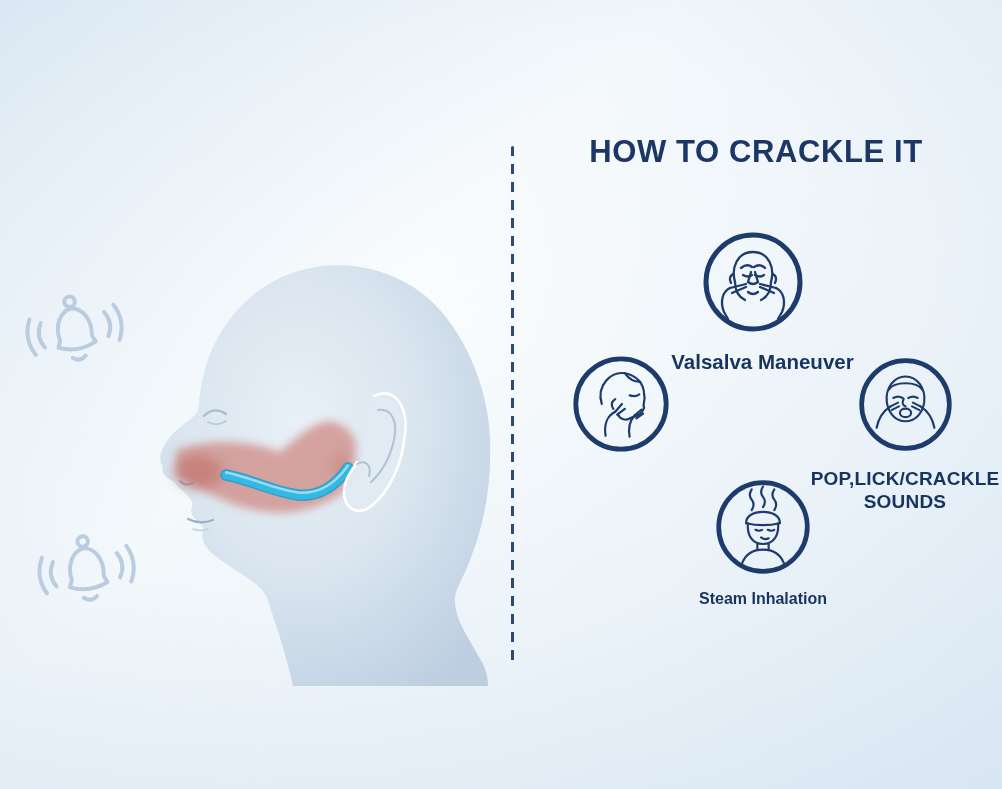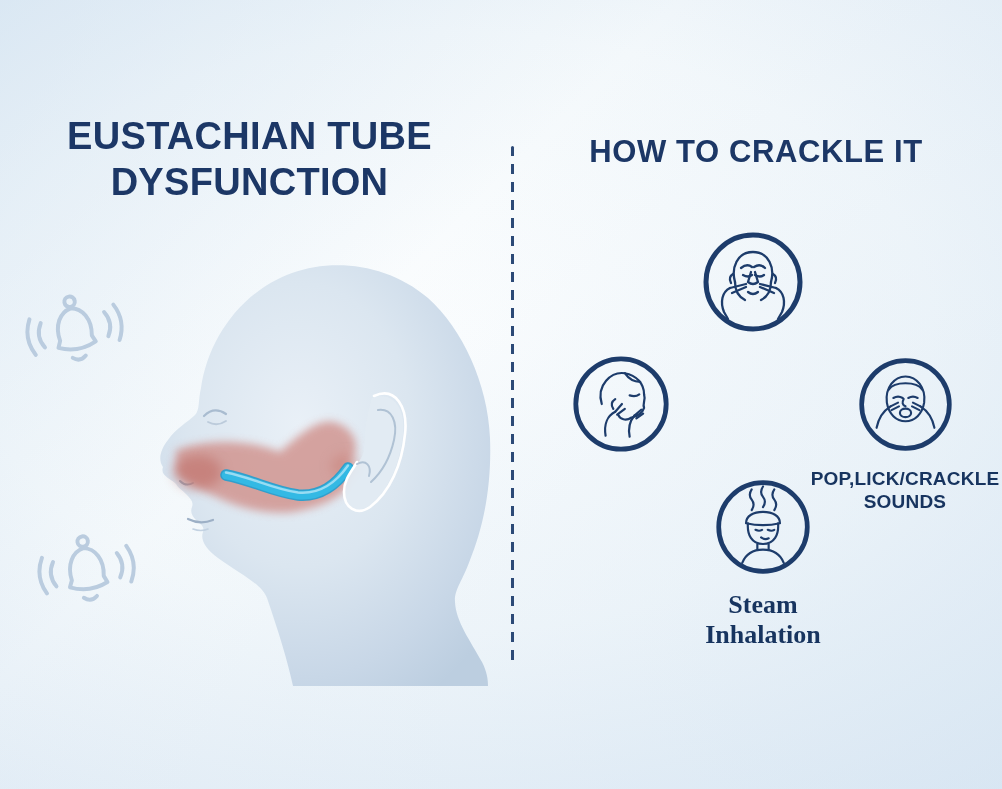--- a/index.html
+++ b/index.html
@@ -37,32 +37,28 @@
   .icon-valsalva{left:701px;top:230px;}
   .icon-chewing{left:571px;top:354px;}
   .icon-pop{left:857px;top:356px;}
   .icon-steam{left:714px;top:478px;}
   .item-label{
     position:absolute;text-align:center;color:#17345f;font-weight:700;
   }
   .label-valsalva{left:660px;top:350px;width:205px;font-size:20.5px;}
   .label-chewing{left:532px;top:484px;width:180px;font-size:20px;}
   .label-pop{left:807px;top:468px;width:196px;font-size:19px;font-weight:800;line-height:1.2;letter-spacing:.2px;}
-  .label-steam{left:673px;top:590px;width:180px;font-size:26px;font-family:Liberation Serif, serif;}
+  .label-steam{left:673px;top:590px;width:180px;font-size:16px;}
   svg{display:block;}
 </style>
 </head>
 <body>
 
 <div class="canvas">
 
-  <div class="title">
-    <div>EUSTACHIAN TUBE</div>
-    <div>DYSFUNCTION</div>
-  </div>
 
   <svg class="bell bell-1" width="106" height="93" viewBox="0 0 112 98" fill="none">
     <g stroke="#b6c9dd" stroke-width="4.2" stroke-linecap="round" stroke-linejoin="round" transform="rotate(-10 56 49)">
       <circle cx="56" cy="16" r="5.5"></circle>
       <path d="M36,62 L39,55 C36,38 44,25 56,23 C68,25 76,38 73,55 L76,62 Q56,71 36,62 Z"></path>
       <path d="M49,75 Q56,81 63,75"></path>
       <path d="M22,33 Q14,46 22,59"></path>
       <path d="M11,27 Q1,46 11,65"></path>
       <path d="M90,33 Q98,46 90,59"></path>
       <path d="M101,27 Q111,46 101,65"></path>
@@ -146,20 +142,21 @@
       <path d="M50,42 L47,52 Q52,56 57,52 L54,42"></path>
       <path d="M47,62 q5,4 10,0"></path>
       <path d="M45,54 L29,58"></path>
       <path d="M45,57 L31,63"></path>
       <path d="M29,58 C21,62 19,72 23,82 L27,89"></path>
       <path d="M59,54 L75,58"></path>
       <path d="M59,57 L73,63"></path>
       <path d="M75,58 C83,62 85,72 81,82 L77,89"></path>
     </g>
   </svg>
+  <div class="item-label label-valsalva">Valsalva Maneuver</div>
 
   <svg class="manage-icon icon-chewing" width="100" height="100" viewBox="0 0 104 104" fill="none">
     <circle cx="52" cy="52" r="47" stroke="#1d3c6b" stroke-width="5"></circle>
     <g stroke="#1d3c6b" stroke-width="2.3" stroke-linecap="round" stroke-linejoin="round">
       <path d="M32,52 C26,32 42,18 56,20 C68,22 76,31 76,42"></path>
       <path d="M56,20 C60,26 66,29 72,29"></path>
       <path d="M76,42 C78,48 74,52 76,56 C74,62 68,65 63,66 C57,70 51,68 49,63"></path>
       <path d="M61,43 q6,2 10,-1"></path>
       <path d="M46,47 q-6,4 -2,10"></path>
       <path d="M36,85 C34,73 38,64 46,60"></path>

